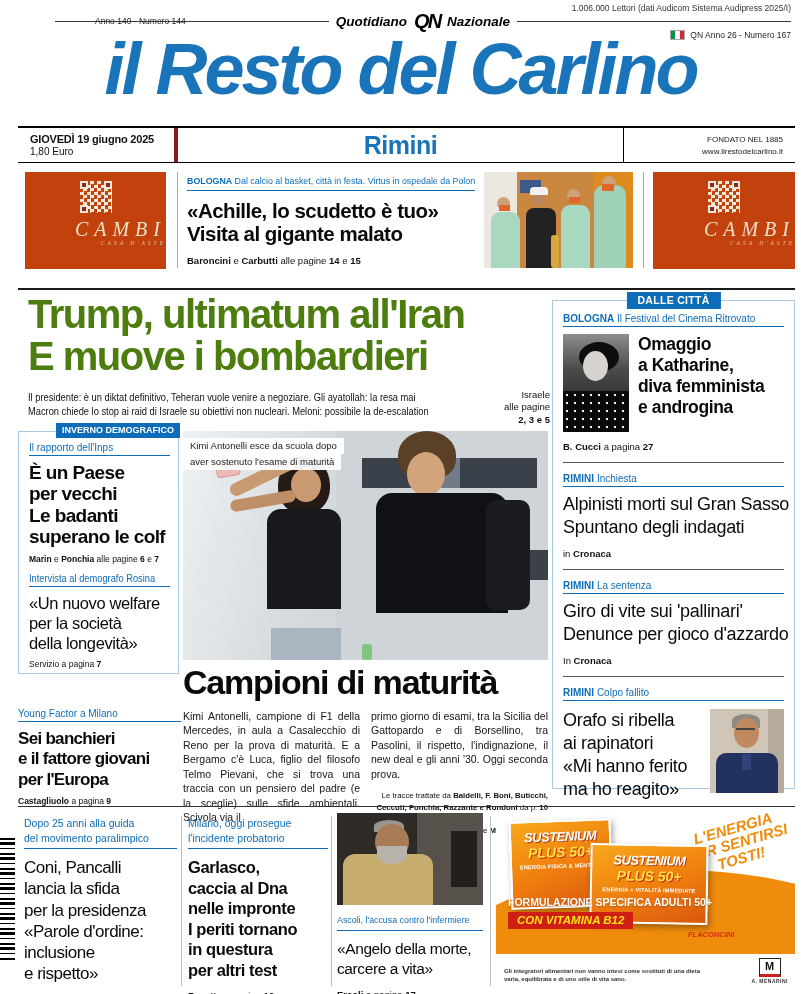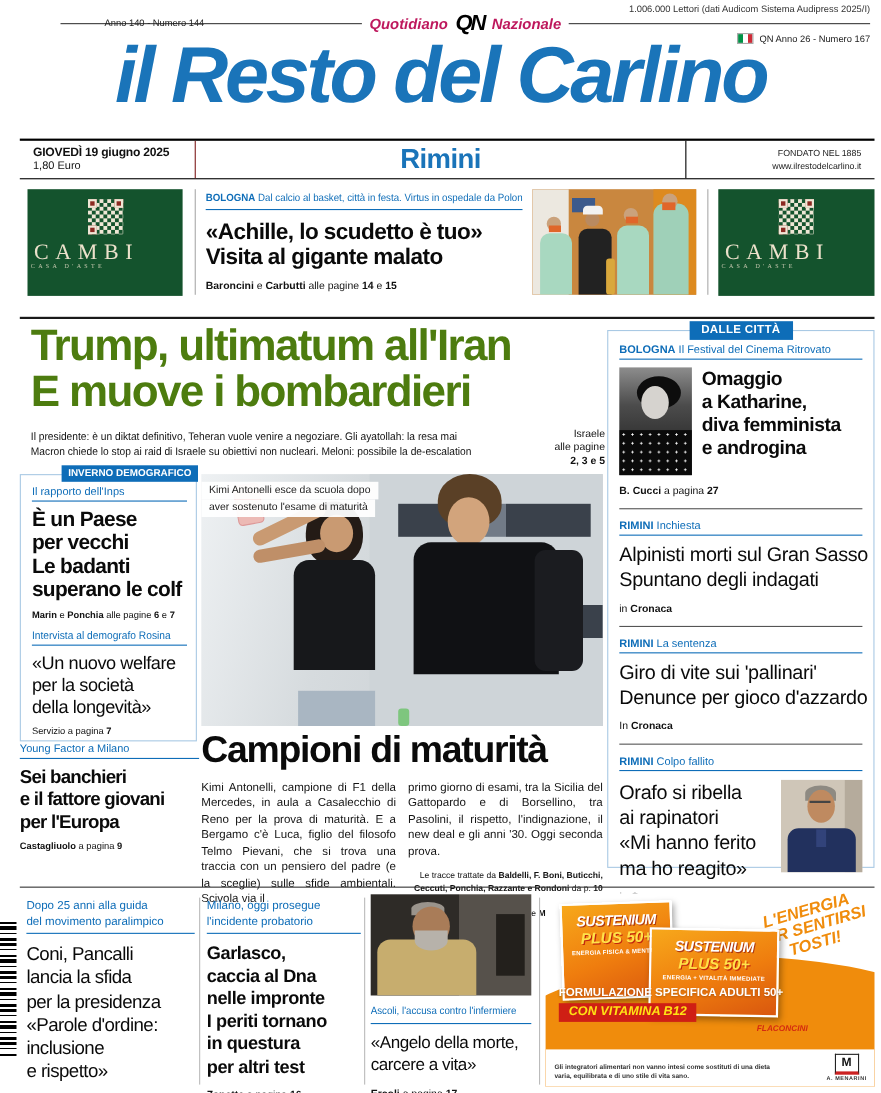--- a/index.html
+++ b/index.html
@@ -4,45 +4,45 @@
 <style>
   html,body{margin:0;padding:0;background:#e9e9e9;}
   .page{position:relative;width:801px;height:994px;background:#fff;overflow:hidden;
         font-family:"Liberation Sans",sans-serif;color:#111;margin:0 auto;}
   .bd{font-weight:bold;}
 
   
   .readers{position:absolute;top:3px;right:10px;font-size:8.5px;color:#333;}
   .qn-row{position:absolute;top:12px;left:55px;right:10px;height:18px;display:flex;align-items:center;gap:7px;}
   .hline{flex:1;height:1px;background:#3a3a3a;}
-  .qn-word{font-style:italic;font-weight:bold;font-size:13.5px;color:#be185d;}
+  .qn-word{font-style:italic;font-weight:bold;font-size:13.5px;color:#000000;}
   .qn-logo{font-style:italic;font-weight:900;font-size:20px;letter-spacing:-2px;color:#000;}
   .issue-left{position:absolute;top:16px;left:55px;font-size:8.5px;color:#222;margin-left:40px;}
   .issue-right{position:absolute;top:30px;right:10px;font-size:8.5px;color:#222;display:flex;align-items:center;gap:5px;}
   .flag{width:13px;height:8px;display:inline-block;border:0.5px solid #aaa;
         background:linear-gradient(90deg,#009246 0 33%,#fff 33% 66%,#ce2b37 66% 100%);}
 
   
   .masthead{position:absolute;top:28px;left:0;width:100%;text-align:center;font-size:72px;
             font-weight:bold;font-style:italic;color:#1a74b9;letter-spacing:-3px;white-space:nowrap;}
 
   
   .dateline{position:absolute;top:126px;left:18px;width:777px;height:37px;border-top:2.5px solid #000;
             border-bottom:1px solid #000;display:flex;box-sizing:border-box;background:#fff;}
-  .dl-left{width:160px;border-right:1px solid #7f1d1d;padding:5px 0 0 12px;box-sizing:border-box;}
+  .dl-left{width:160px;border-right:4px solid #7f1d1d;padding:5px 0 0 12px;box-sizing:border-box;}
   .dl-date{font-size:11px;font-weight:bold;letter-spacing:-0.2px;}
   .dl-price{font-size:10px;margin-top:1px;}
   .dl-center{flex:1;display:flex;align-items:center;justify-content:center;}
   .dl-edition{font-size:25px;font-weight:bold;color:#1a74b9;letter-spacing:-0.5px;}
   .dl-right{width:172px;border-left:1px solid #000;padding:6px 12px 0 0;text-align:right;font-size:8px;
             color:#222;box-sizing:border-box;line-height:1.45;}
 
   
-  .cambi{position:absolute;top:172px;width:141px;height:97px;background:#14532d;color:#ece1cb;
-         text-align:left;overflow:hidden;}
+  .cambi{position:absolute;top:172px;width:141px;height:97px;background:#c2410c;color:#ece1cb;
+         text-align:right;overflow:hidden;font-style:italic;}
   .cambi.c-left{left:25px;} .cambi.c-right{left:653px;width:142px;}
   .qr{position:relative;width:32px;height:32px;margin:9px auto 5px;
       background-image:repeating-conic-gradient(#efe7d6 0% 25%,rgba(0,0,0,0) 0% 50%);
       background-size:7px 7px;}
   .qr i{position:absolute;width:8px;height:8px;border:2px solid #efe7d6;background:#8b2a22;box-sizing:border-box;}
   .qr i.e1{top:0;left:0;} .qr i.e2{top:0;right:0;} .qr i.e3{bottom:0;left:0;}
   .cambi-name{font-family:"Liberation Serif",serif;font-size:20px;letter-spacing:6px;padding-left:6px;line-height:1.1;}
   .cambi-sub{font-family:"Liberation Serif",serif;font-size:5.5px;letter-spacing:3px;opacity:.8;padding-left:3px;}
 
   .vline-a{position:absolute;top:172px;left:177px;width:1px;height:96px;background:#aaa;}
@@ -72,21 +72,21 @@
   .leftbox{position:absolute;top:431px;left:18px;width:161px;height:243px;border:1.5px solid #a9c9e4;
            box-sizing:border-box;padding:10px 8px 0 10px;}
   .badge{position:absolute;top:-9px;background:#0e6db8;color:#fff;font-weight:bold;font-size:9px;
          padding:2px 6px 3px;white-space:nowrap;}
   .leftbox .badge{right:-2px;}
   .kick{color:#0e6db8;font-size:10px;border-bottom:1px solid #0e6db8;padding-bottom:2px;margin-bottom:6px;
         white-space:nowrap;overflow:hidden;}
   .lb-head1{font-size:19px;font-weight:bold;letter-spacing:-0.6px;line-height:1.13;color:#0a0a0a;}
   .lb-byline{font-size:8.5px;margin:6px 0 9px;}
   .lb-head2{font-size:16.5px;letter-spacing:-0.4px;line-height:1.22;color:#0a0a0a;}
-  .young{position:absolute;top:676px;left:18px;width:163px;}
+  .young{position:absolute;top:708px;left:18px;width:163px;}
   .young-head{font-size:17px;font-weight:bold;letter-spacing:-0.7px;line-height:1.2;color:#0a0a0a;white-space:nowrap;margin-top:7px;}
 
   
   .mainphoto{position:absolute;top:431px;left:183px;width:365px;height:229px;overflow:hidden;
              background:linear-gradient(105deg,#eef1f3 0%,#d6dbde 35%,#c3c9ce 100%);}
   .caption{position:absolute;top:7px;left:0;font-size:9.5px;line-height:1.6;color:#222;}
   .caption span{display:block;background:rgba(255,255,255,.95);padding:0 7px 1px;width:max-content;}
   .campioni{position:absolute;top:663px;left:183px;width:366px;font-size:34px;font-weight:bold;
             letter-spacing:-1.2px;color:#0a0a0a;white-space:nowrap;}
   .bodycol{position:absolute;top:709px;width:177px;font-size:10.5px;line-height:1.38;text-align:justify;color:#151515;}

